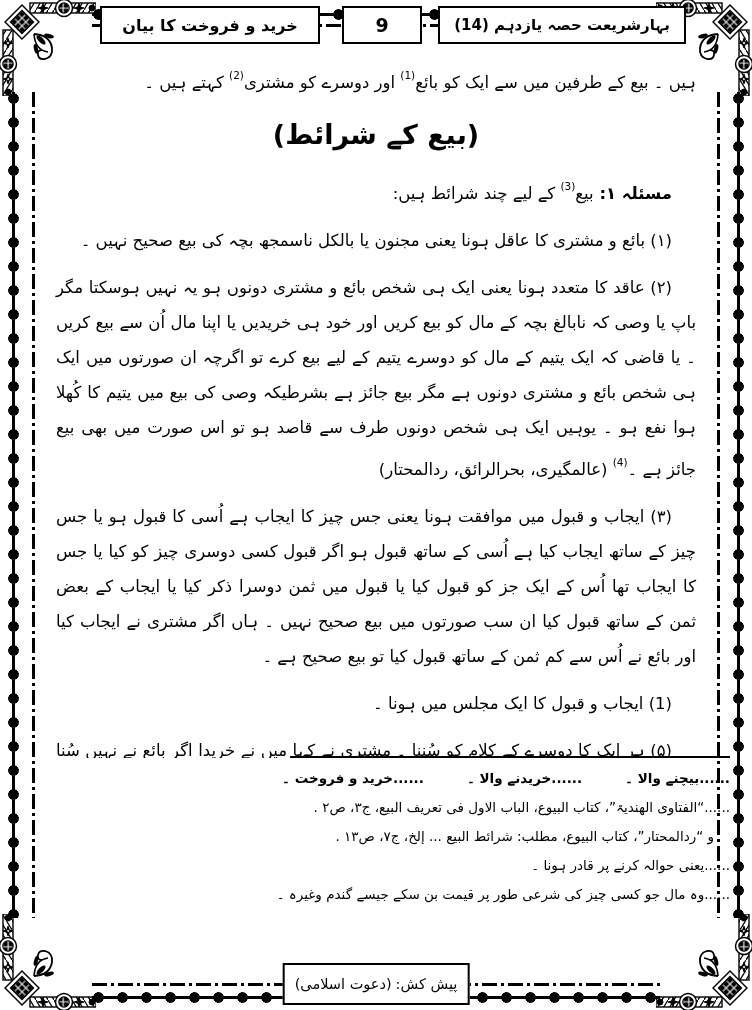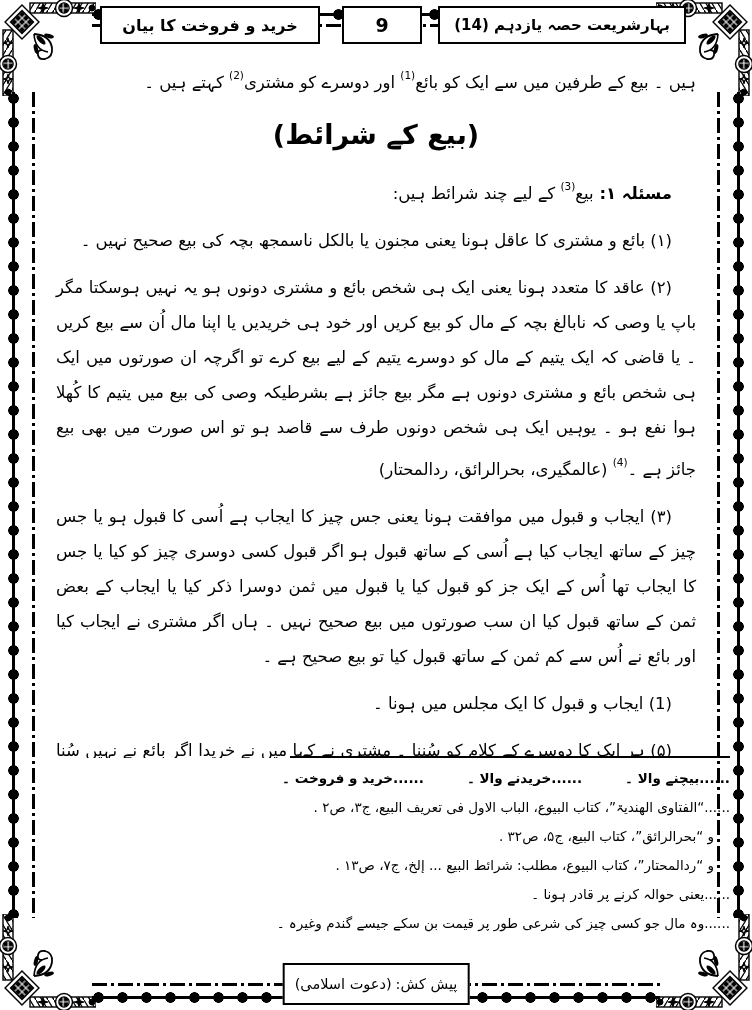--- a/index.html
+++ b/index.html
@@ -171,21 +171,20 @@
 
   <div class="fnblock">
     <div class="fn-sep"></div>
     <div class="footnotes">
       <div class="fn-defs">
         <span>......بیچنے والا ۔</span>
         <span>......خریدنے والا ۔</span>
         <span>......خرید و فروخت ۔</span>
       </div>
       <div class="fn-line">......“الفتاوی الھندیۃ”، کتاب البیوع، الباب الاول فی تعریف البیع، ج۳، ص۲ .</div>
-      <div class="fn-line indent">و “بحرالرائق”، کتاب البیع، ج۵، ص۳۲ .</div>
       <div class="fn-line indent">و “ردالمحتار”، کتاب البیوع، مطلب: شرائط البیع ... إلخ، ج۷، ص۱۳ .</div>
       <div class="fn-line">......یعنی حوالہ کرنے پر قادر ہونا ۔</div>
       <div class="fn-line">......وہ مال جو کسی چیز کی شرعی طور پر قیمت بن سکے جیسے گندم وغیرہ ۔</div>
     </div>
   </div>
 
   <div class="fbox">
     <span>پیش کش:</span>
     <span>(دعوت اسلامی)</span>
   </div>

